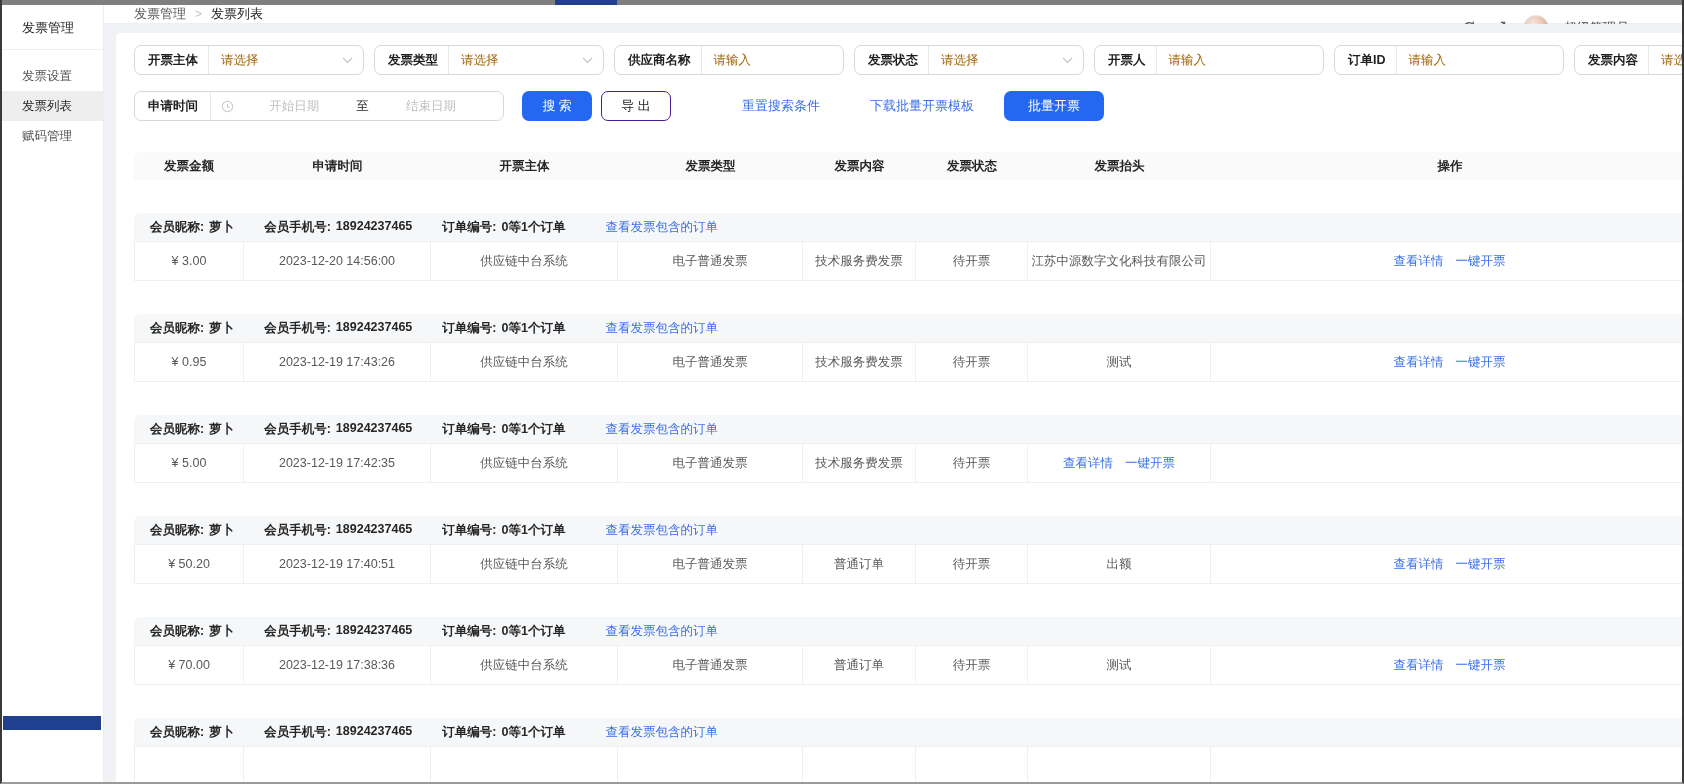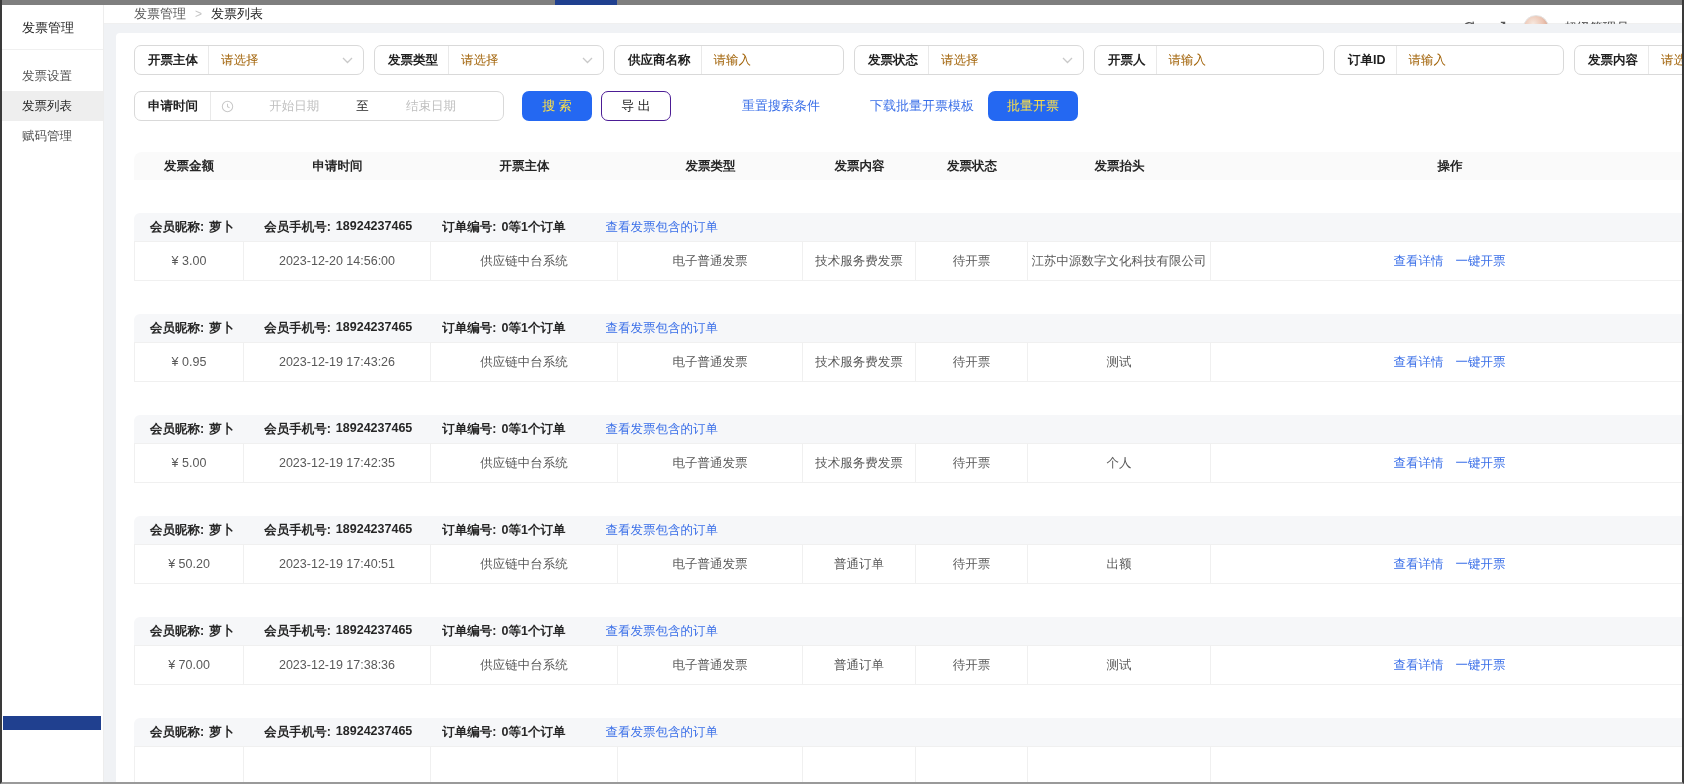--- a/index.html
+++ b/index.html
@@ -52,28 +52,28 @@
 
   .frow2 { display:flex; align-items:center; margin-bottom:31px; }
   .datebox { display:flex; align-items:center; width:370px; height:30px; border:1px solid #d9d9d9; border-radius:7px; font-size:12.5px; }
   .datebox .flabel { padding:0 12px 0 13px; }
   .clock { margin-left:10px; display:inline-flex; }
   .dph { flex:1; text-align:center; color:#bfbfbf; cursor:text; }
   .dsep { color:#262626; padding:0 2px; }
   .datebox .pad-r { width:12px; }
 
   .btn { height:30px; border-radius:7px; font-size:13px; display:inline-flex; align-items:center; justify-content:center; cursor:pointer; white-space:nowrap; }
-  .btn-primary { background:#2468f2; color:#fde047; }
+  .btn-primary { background:#2468f2; color:#ffffff;font-family:Liberation Serif, serif; }
   .btn-plain { background:#fff; color:#262626; border:1px solid #4c1d95; }
   .btn-search { width:70px; margin-left:18px; }
   .btn-export { width:70px; margin-left:9px; }
   .tlink { color:#3a6fe8; font-size:13px; cursor:pointer; white-space:nowrap; }
   .link-reset { margin-left:71px; }
   .link-tpl { margin-left:50px; }
-  .btn-batch { width:90px; margin-left:14px; }
+  .btn-batch { width:100px; margin-left:30px; }
 
   
   .tbl { width:1555px; }
   .thead { display:flex; align-items:center; height:28px; background:#fafafa; border-radius:8px 8px 0 0; }
   .hcell { flex-shrink:0; text-align:center; font-size:12.5px; font-weight:700; color:#262626; }
 
   .hcell:nth-child(1){width:110px} .hcell:nth-child(2){width:187px} .hcell:nth-child(3){width:187px}
   .hcell:nth-child(4){width:185px} .hcell:nth-child(5){width:113px} .hcell:nth-child(6){width:112px}
   .hcell:nth-child(7){width:183px} .hcell:nth-child(8){width:478px}
 
@@ -313,21 +313,20 @@
       </span>
       <span class="glink">查看发票包含的订单</span>
     </div>
     <div class="grow">
       <div class="cell">¥ 5.00</div>
       <div class="cell">2023-12-19 17:42:35</div>
       <div class="cell">供应链中台系统</div>
       <div class="cell">电子普通发票</div>
       <div class="cell">技术服务费发票</div>
       <div class="cell">待开票</div>
-      <div class="cell">个人</div>
       <div class="cell cell-actions">
         <a>查看详情</a>
         <a>一键开票</a>
       </div>
     </div>
   </div>
                 <div class="group">
     <div class="gband">
       <span class="gpair">
         <span>会员昵称:</span>

